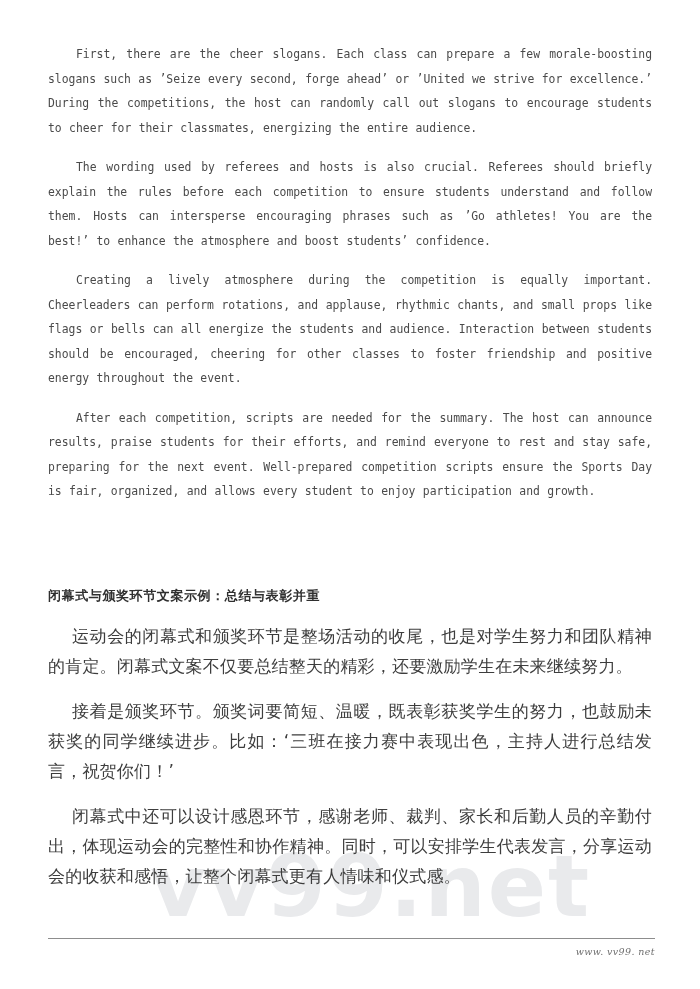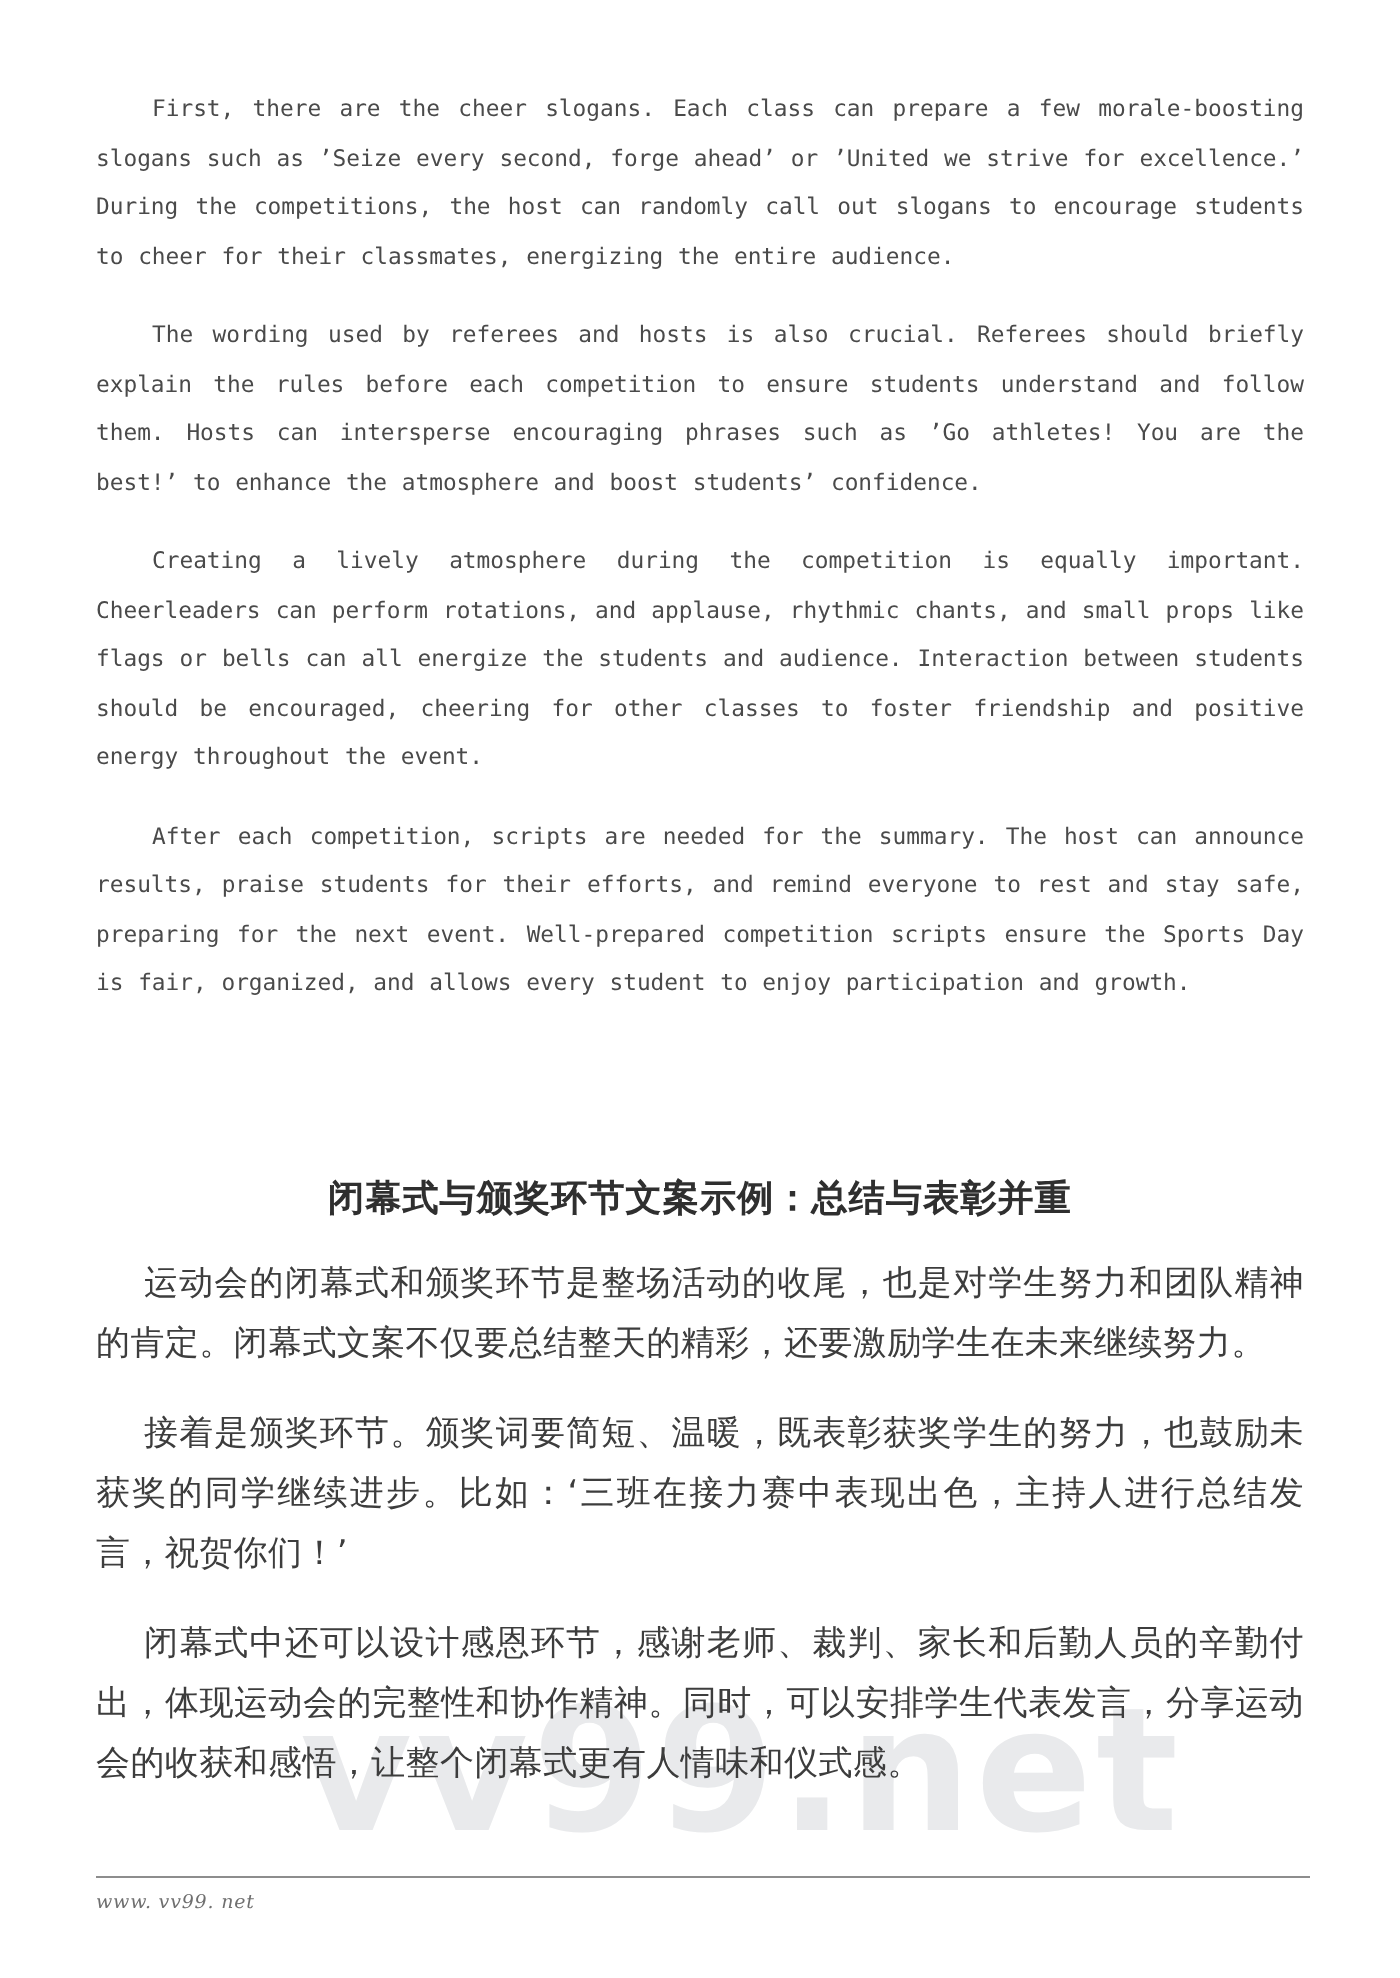--- a/index.html
+++ b/index.html
@@ -60,24 +60,23 @@
     text-indent: 28px;
     text-justify: inter-word;
     word-spacing: 0.5px;
   }
 
   
   h2.cn-heading {
     margin: 0;
     padding: 68px 0 16px 0;
     font-family: "DejaVu Sans", "Liberation Sans", sans-serif;
-    font-size: 18px;
+    font-size: 13px;
     font-weight: bold;
     letter-spacing: 0.6px;
-    text-align: center;
     color: #2f2f2f;
   }
 
   
   p.cn {
     margin: 0 0 15px 0;
     font-family: "DejaVu Sans", "Liberation Sans", sans-serif;
     font-size: 17px;
     line-height: 30px;
     color: #3d3d3d;
@@ -97,21 +96,21 @@
     top: 938px;
     z-index: 3;
   }
   .footer-rule {
     height: 1px;
     background: #8d8d8d;
     width: 100%;
   }
   .footer-url {
     margin-top: 7px;
-    text-align: left;
+    text-align: right;
     font-family: "DejaVu Serif", "Liberation Serif", serif;
     font-style: italic;
     font-size: 9.5px;
     letter-spacing: 0.4px;
     color: #6f6f6f;
   }
 </style>
 </head>
 <body>
 

